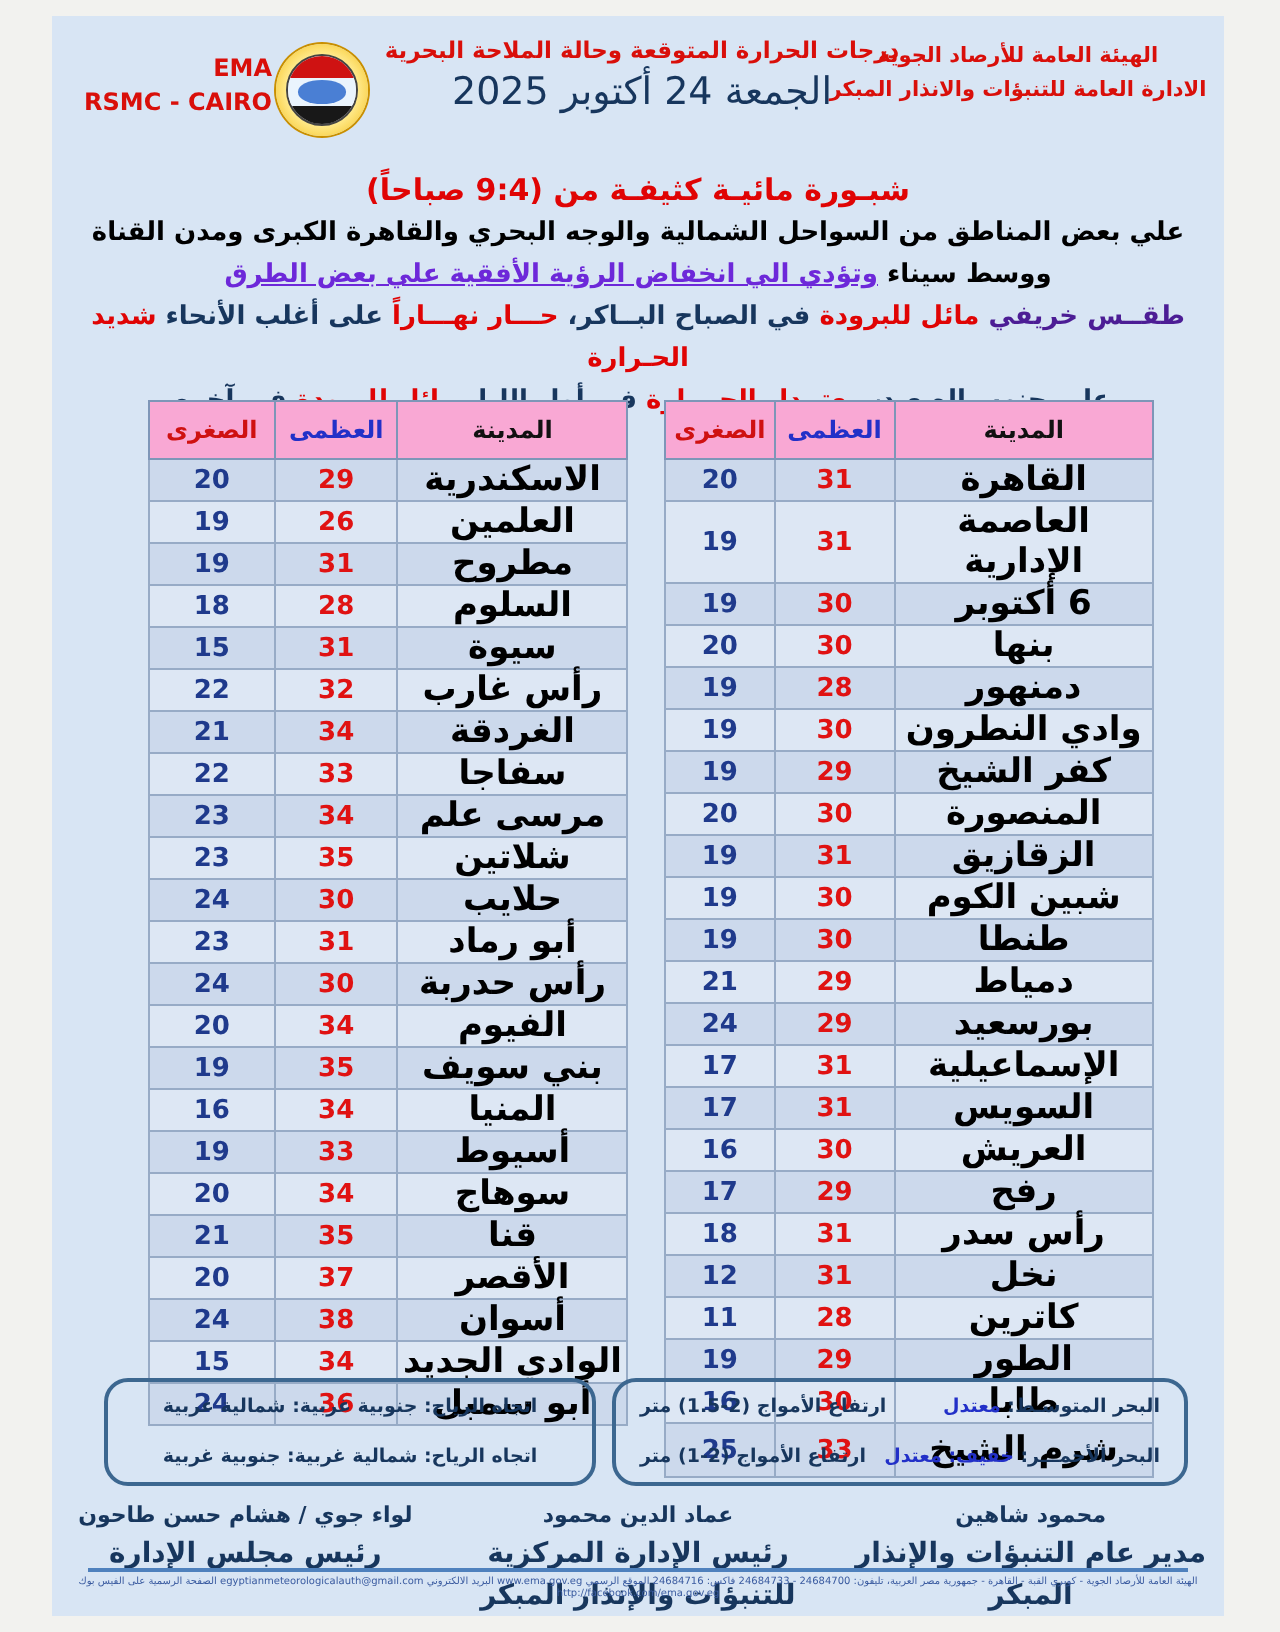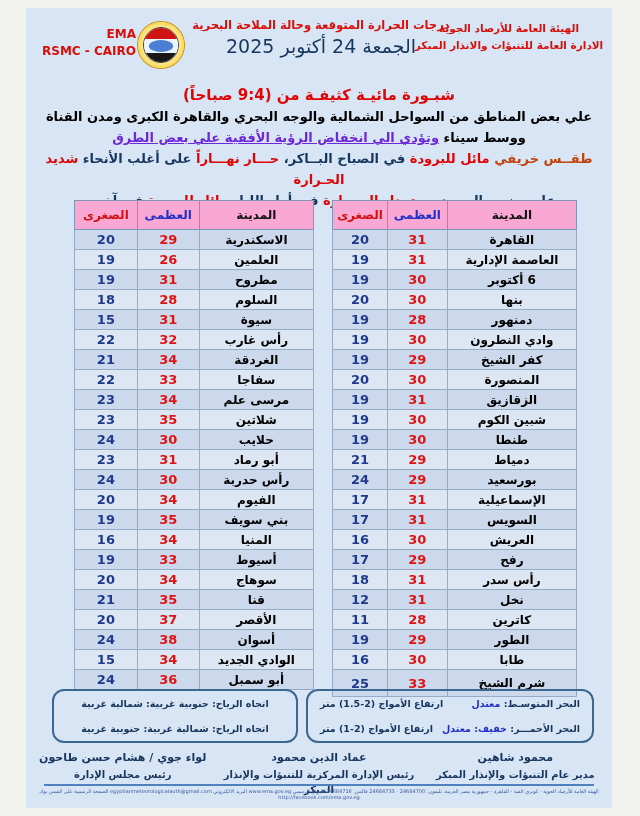--- a/index.html
+++ b/index.html
@@ -23,36 +23,36 @@
   .logo-red{height:32%;background:#cf1212;}
   .logo-mid{height:42%;background:#eaf4fd;position:relative;}
   .logo-cloud{position:absolute;left:15%;top:10%;width:70%;height:80%;
     border-radius:50%;background:#4a7fd4;}
   .logo-black{height:26%;background:#181818;}
   
   .fog{top:78px;width:100%;text-align:center;color:#e00404;font-weight:bold;font-size:15px;}
   .para{top:98px;width:100%;text-align:center;font-weight:bold;font-size:13px;line-height:1.62;}
   .c-black{color:#000;}
   .c-redline{color:#6d28d9;text-decoration:underline;}
-  .c-blue{color:#c2410c;}
+  .c-blue{color:#4c1d95;}
   .c-navy{color:#17365d;}
   .c-red{color:#e00404;}
   
   table{border-collapse:collapse;}
   .t{position:absolute;top:192px;}
   .t-left{left:48px;width:240px;}
   .t-right{left:306px;width:245px;}
   .t th{background:#f9a8d4;height:26px;font-size:12px;border:1px solid #7e96b8;}
   .h-city{color:#111;}
   .h-max{color:#2230c8;}
   .h-min{color:#cf1111;}
   .t td{border:1px solid #97abc6;text-align:center;font-weight:bold;height:19px;padding:0 2px;}
   .r-odd td{background:#ccd9ec;}
   .r-even td{background:#dde7f4;}
-  .c-city{font-size:12px;color:#000;}
+  .c-city{font-size:17px;color:#000;}
   .c-max{font-size:13px;color:#e01212;}
   .c-min{font-size:13px;color:#1f3a8c;}
   .t-right tr:last-child td{height:26px;}
   .t-left colgroup col:nth-child(1){width:115px;}
   .t-left colgroup col:nth-child(2){width:62px;}
   .t-left colgroup col:nth-child(3){width:63px;}
   .t-right colgroup col:nth-child(1){width:130px;}
   .t-right colgroup col:nth-child(2){width:60px;}
   .t-right colgroup col:nth-child(3){width:55px;}
   
@@ -61,21 +61,21 @@
     font-weight:bold;color:#17365d;font-size:9.5px;}
   .box-wind{top:681px;left:26px;width:242px;text-align:center;}
   .box-sea{top:681px;left:280px;width:284px;}
   .sea-row{display:flex;justify-content:space-between;padding:0 12px;}
   .sea-state{color:#2230c8;}
   
   .sigs{top:742px;width:100%;display:flex;justify-content:space-between;
     text-align:center;color:#17365d;font-weight:bold;}
   .sig{width:33%;line-height:1.5;}
   .sig-name{font-size:11px;}
-  .sig-title{font-size:10px;}
+  .sig-title{font-size:14px;}
   .divider{top:776px;left:18px;right:18px;height:2px;background:#4f81bd;}
   .footer-line{top:780px;width:100%;text-align:center;font-size:5px;color:#3a5ba0;}
 </style>
 </head>
 <body>
 
 <div class="doc">
 
   <div class="abs org">
     <div>الهيئة العامة للأرصاد الجوية</div>

